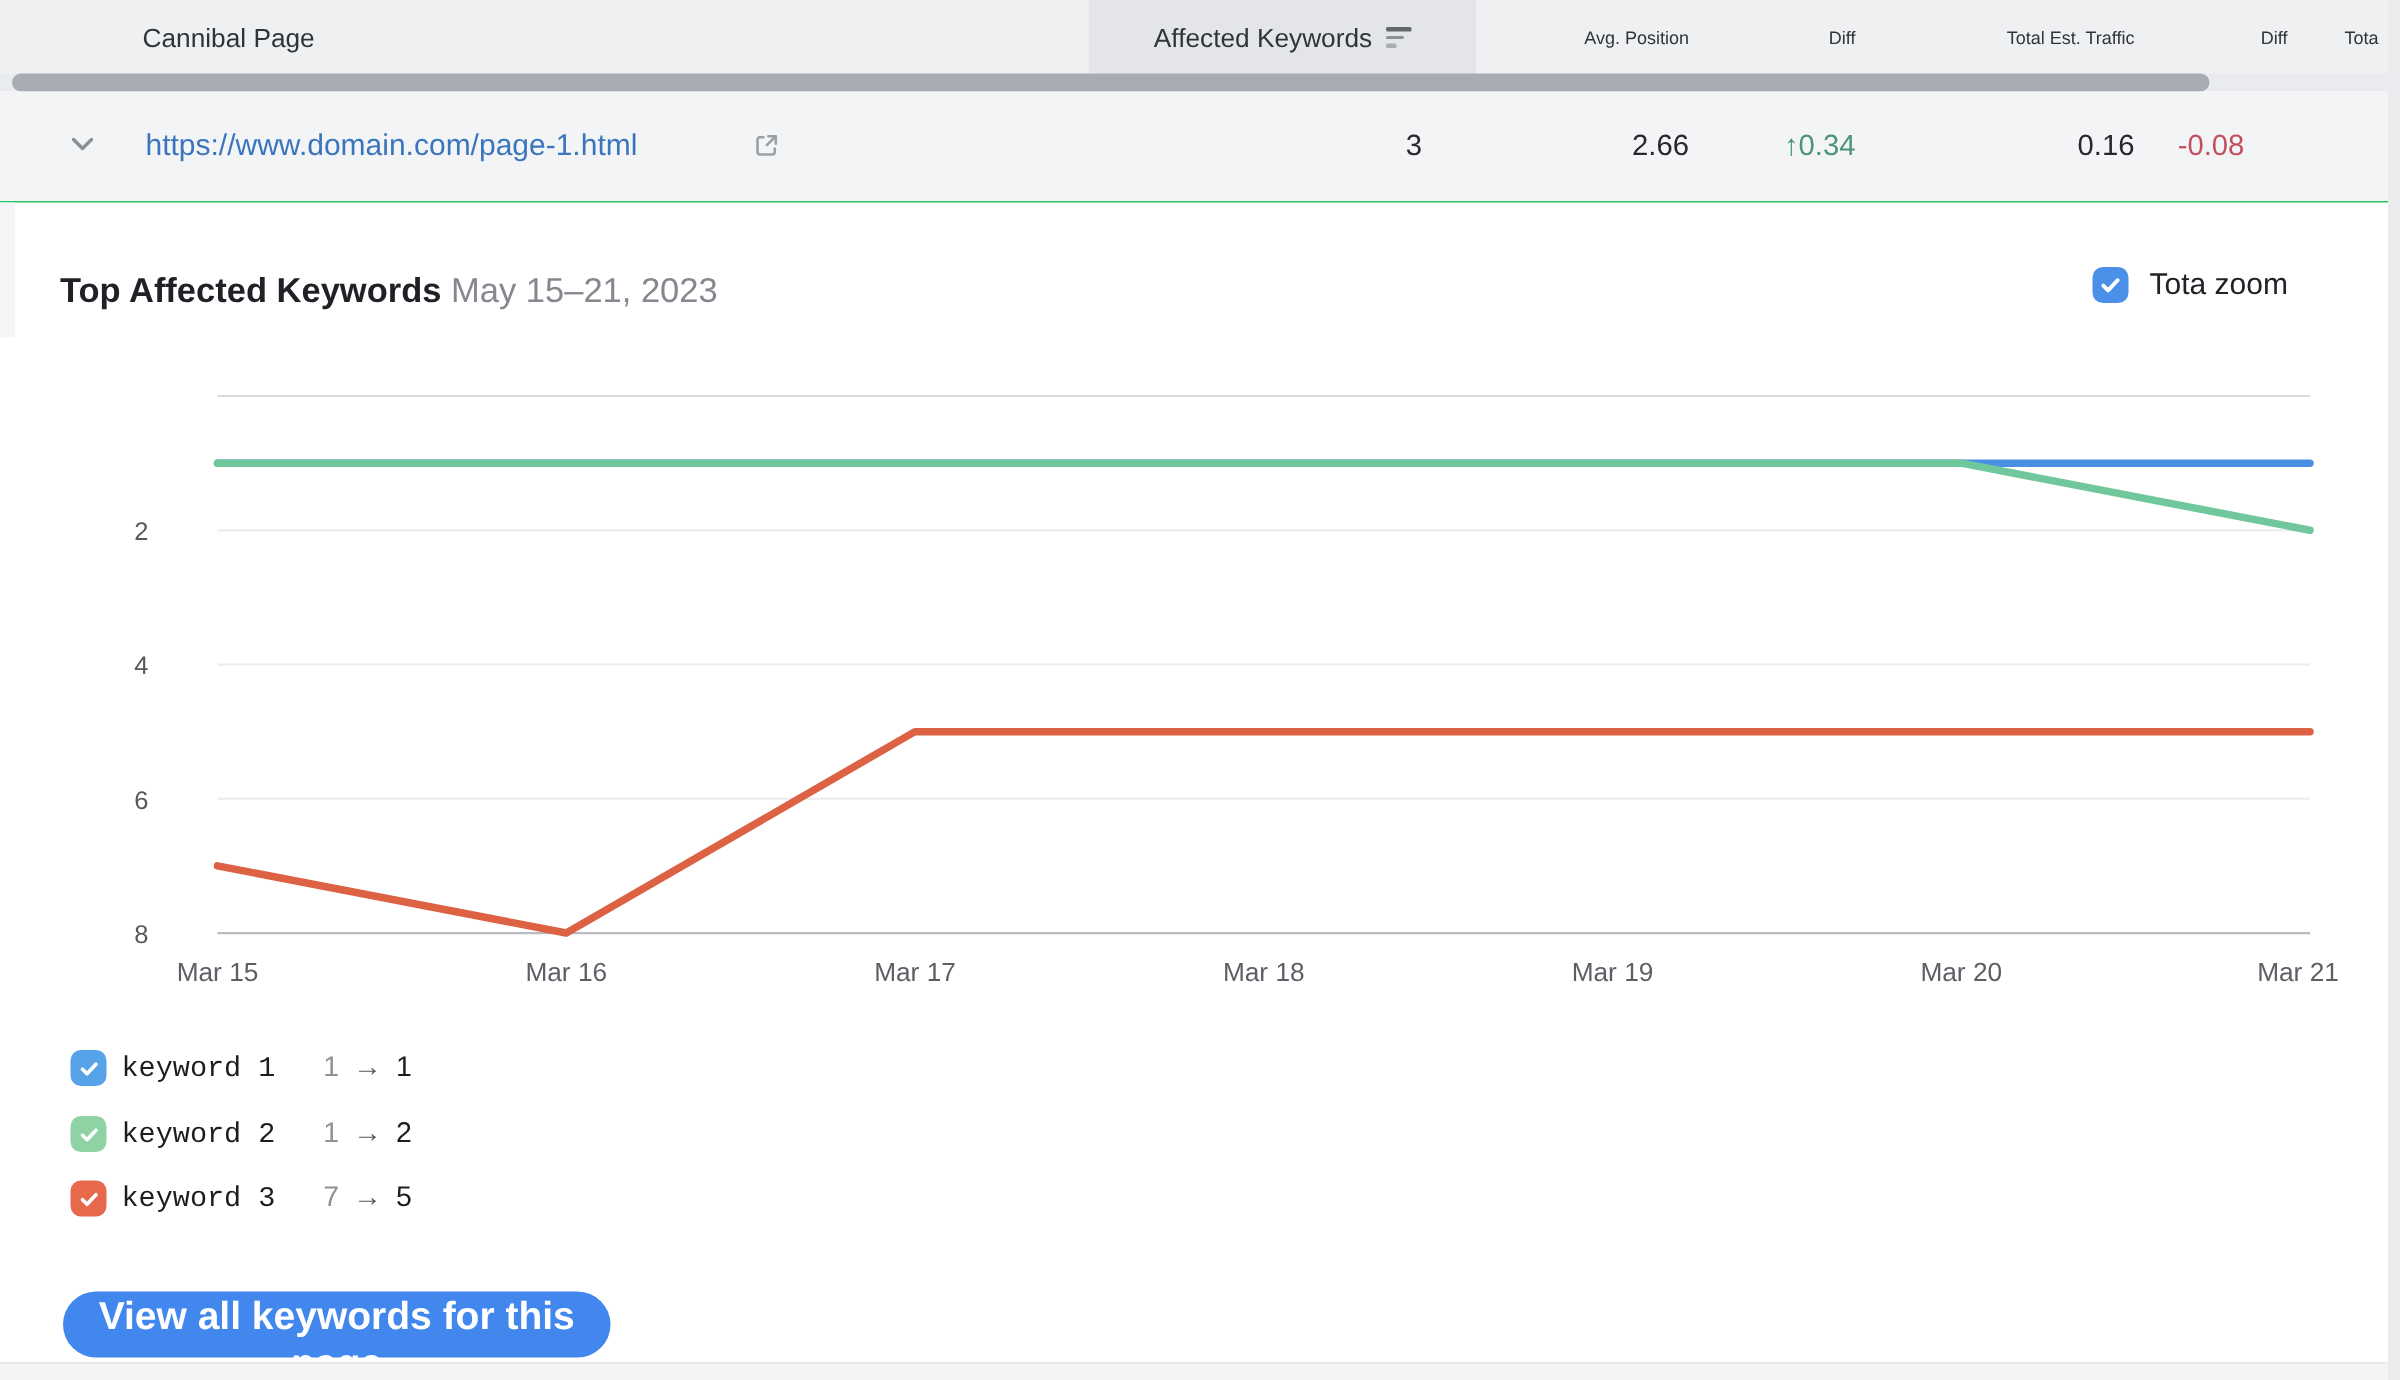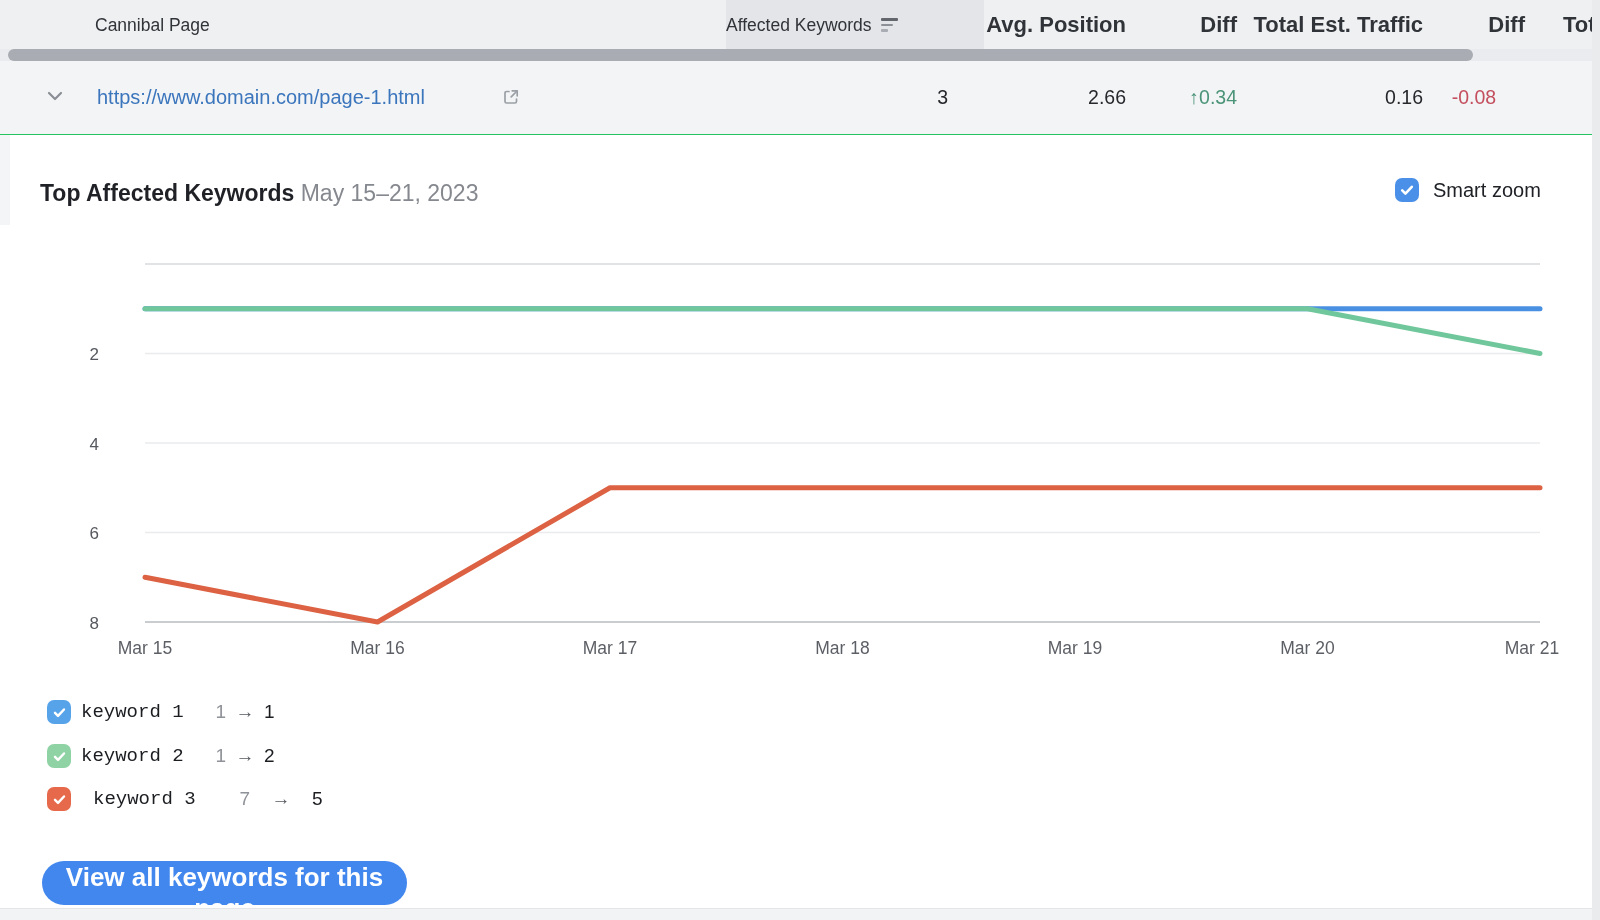--- a/index.html
+++ b/index.html
@@ -7,29 +7,29 @@
     width:1600px;height:920px;position:relative;overflow:hidden;
     background:#ffffff;
     font-family:"Liberation Sans", sans-serif;
     -webkit-font-smoothing:antialiased;
   }
   
   .thead{position:absolute;left:0;top:0;width:1592px;height:50px;background:#eff0f2;}
   .th-cannibal{position:absolute;left:95px;top:0;height:50px;line-height:50px;
     font-size:17.5px;color:#303338;}
   .th-ak-cell{position:absolute;left:726px;top:0;width:258px;height:50px;background:#e3e5e9;
-    display:flex;align-items:center;gap:9px;}
+    display:flex;align-items:center;justify-content:center;gap:9px;}
   .th-ak-cell span{font-size:17.5px;color:#303338;}
   .sort-icon{display:inline-flex;flex-direction:column;gap:3px;}
   .sort-icon i{display:block;height:2.5px;border-radius:1px;}
   .sort-icon i:nth-child(1){width:17px;background:#63666c;}
   .sort-icon i:nth-child(2){width:12px;background:#8d9096;}
   .sort-icon i:nth-child(3){width:7px;background:#a9acb2;}
-  .hcell{position:absolute;top:0;height:50px;line-height:50px;font-size:22px;color:#303338;
-    text-align:right;font-weight:bold;}
+  .hcell{position:absolute;top:0;height:50px;line-height:50px;font-size:12px;color:#303338;
+    text-align:right;}
   .col-avg{left:972px;width:154px;}
   .col-diff1{left:1126px;width:111px;}
   .col-traffic{left:1237px;width:186px;}
   .col-diff2{left:1423px;width:102px;}
   .col-last{left:1549px;width:60px;text-align:left;padding-left:14px;overflow:hidden;white-space:nowrap;}
   
   .hscroll-track{position:absolute;left:0;top:49px;width:1592px;height:12px;background:#e9ebee;}
   .hscroll-thumb{position:absolute;left:8px;top:49px;width:1465px;height:12px;background:#a9acb2;border-radius:6px;}
   
   .trow{position:absolute;left:0;top:61px;width:1592px;height:73px;background:#f3f4f6;border-bottom:5px solid #22c55e;}
@@ -110,21 +110,21 @@
   <b>Top Affected Keywords</b>
   <span class="date">May 15–21, 2023</span>
 </div>
 
 <div class="smartzoom">
   <span class="checkbox" style="background-color: rgb(74, 143, 232);">
     <svg width="16" height="16" viewBox="0 0 16 16">
       <polyline points="3.2,8.4 6.4,11.6 12.8,4.8" fill="none" stroke="#ffffff" stroke-width="2.6" stroke-linecap="round" stroke-linejoin="round"></polyline>
     </svg>
   </span>
-  <span class="lbl">Smart zoom</span>
+  <span class="lbl">Tota zoom</span>
 </div>
 
 <svg id="chart" width="1600" height="430">
     <line x1="145" y1="24" x2="1540" y2="24" stroke="#d8dadd" stroke-width="1.3"></line>
     <line x1="145" y1="113.5" x2="1540" y2="113.5" stroke="#eaebed" stroke-width="1.3"></line>
     <line x1="145" y1="203" x2="1540" y2="203" stroke="#eaebed" stroke-width="1.3"></line>
     <line x1="145" y1="292.5" x2="1540" y2="292.5" stroke="#eaebed" stroke-width="1.3"></line>
     <line x1="145" y1="382" x2="1540" y2="382" stroke="#b9bcc1" stroke-width="1.5"></line>
     <text x="99" y="120" text-anchor="end" fill="#55585e" font-size="17px" font-family="Liberation Sans, sans-serif">2</text>
     <text x="99" y="209.5" text-anchor="end" fill="#55585e" font-size="17px" font-family="Liberation Sans, sans-serif">4</text>
@@ -157,21 +157,21 @@
   <span class="checkbox" style="background-color: rgb(143, 211, 165);">
     <svg width="15" height="15" viewBox="0 0 16 16">
       <polyline points="3.2,8.4 6.4,11.6 12.8,4.8" fill="none" stroke="#ffffff" stroke-width="2.6" stroke-linecap="round" stroke-linejoin="round"></polyline>
     </svg>
   </span>
   <span class="lbl">keyword 2</span>
   <span class="n1">1</span>
   <span class="arr">→</span>
   <span class="n2">2</span>
 </div>
-<div class="legend-row" style="top:787px;gap:12px;">
+<div class="legend-row" style="top:787px;">
   <span class="checkbox" style="background-color: rgb(229, 105, 74);">
     <svg width="15" height="15" viewBox="0 0 16 16">
       <polyline points="3.2,8.4 6.4,11.6 12.8,4.8" fill="none" stroke="#ffffff" stroke-width="2.6" stroke-linecap="round" stroke-linejoin="round"></polyline>
     </svg>
   </span>
   <span class="lbl">keyword 3</span>
   <span class="n1">7</span>
   <span class="arr">→</span>
   <span class="n2">5</span>
 </div>

